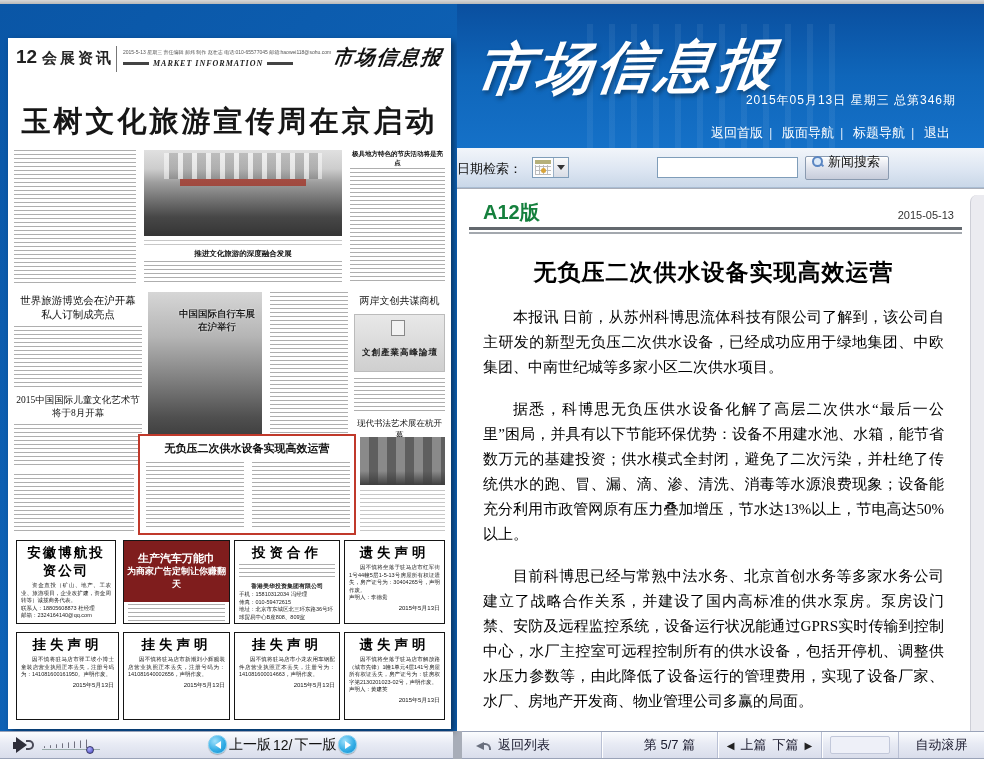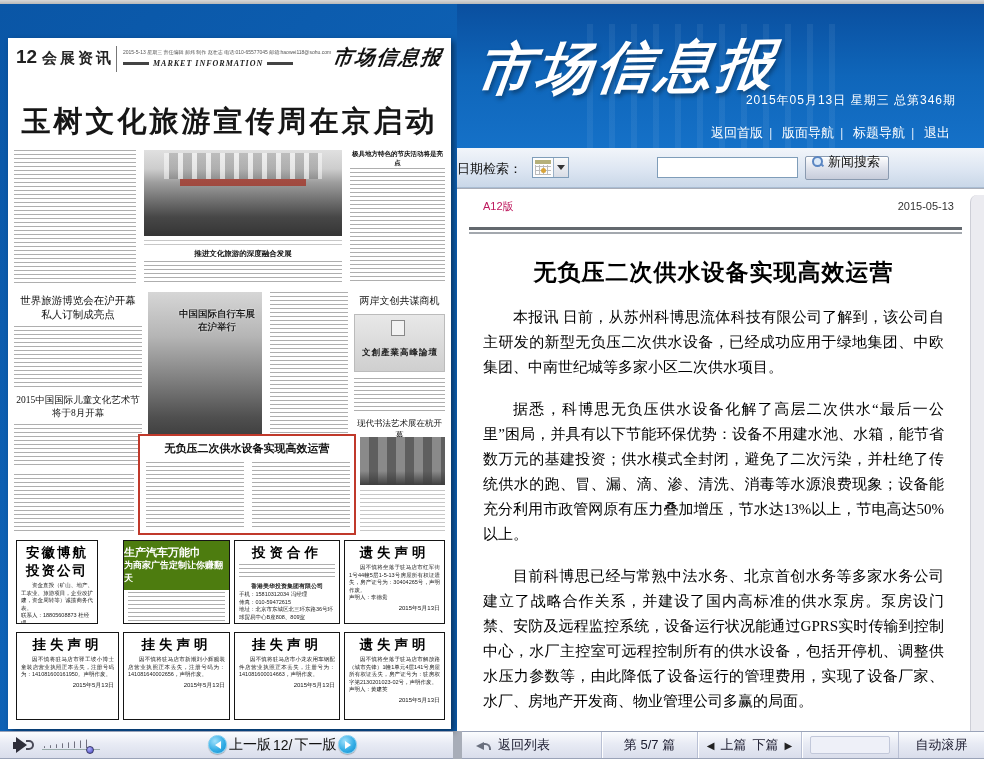--- a/index.html
+++ b/index.html
@@ -45,37 +45,37 @@
             background:linear-gradient(#fdfdfd,#d9dde8 60%,#c7ccda); border:1px solid #8a9ab0; border-radius:2px;
             font-size:13px; color:#111; cursor:pointer; box-shadow:0 1px 0 rgba(255,255,255,.8) inset; }
   .mag-icon { position:relative; width:12px; height:12px; margin-right:4px; }
   .mag-icon::before { content:""; position:absolute; left:0; top:0; width:7px; height:7px; border:2px solid #5b86c2; border-radius:50%; background:#dce9f7; }
   .mag-icon::after { content:""; position:absolute; left:8px; top:8px; width:4px; height:2px; background:#5b86c2; transform:rotate(45deg); }
 
   
   .content { position:absolute; left:0; top:185px; width:527px; height:542px; background:#fff; overflow:hidden; }
   .right-strip { position:absolute; right:0; top:6px; width:14px; height:536px; background:#ebebf0; border-left:1px solid #cdced6; border-top-left-radius:7px; }
   .content-head { position:absolute; left:26px; right:30px; top:10px; display:flex; justify-content:space-between; align-items:baseline; }
-  .page-label { font-size:11px; font-weight:normal; color:#be185d; }
+  .page-label { font-size:20px; font-weight:bold; color:#15803d; }
   .content-date { font-size:11px; color:#333; }
   .double-rule { position:absolute; left:12px; right:22px; top:38px; }
   .double-rule .r1 { height:3px; background:#63686e; }
   .double-rule .r2 { height:2px; background:#a3a8ae; margin-top:2px; }
   .a-body { position:absolute; left:26px; right:40px; top:52px; font-family:"Liberation Serif", serif; color:#000; }
   .a-title { text-align:center; font-size:23px; font-weight:bold; letter-spacing:1px; margin:16px 0 8px 0; font-family:"Liberation Sans", sans-serif; }
   .a-p { font-size:15px; line-height:25px; text-indent:2em; text-align:justify; margin-top:17px; }
 
   
   .bar { position:absolute; top:731px; height:28px; background:linear-gradient(180deg,#fbfcfe 0%,#e8ebf4 45%,#d9ddeb 100%);
          border:1px solid #9aa3b8; border-left:none; border-right:none; }
   .bar-left { left:0; width:453px; }
   .bar-right { left:462px; width:522px; display:flex; align-items:stretch; font-size:13px; color:#1a1a2e; }
   .seg { display:flex; align-items:center; justify-content:center; border-right:1px solid #b9c0d4; box-shadow:1px 0 0 #fff; cursor:pointer; }
   .seg-back { width:140px; justify-content:flex-start; padding-left:14px; }
-  .seg-pos { width:96px; cursor:default; }
+  .seg-pos { width:96px; cursor:default;margin-left:20px; }
   .seg-prevnext { width:104px; gap:6px; }
   .seg-empty { flex:1; margin:4px 8px; background:#eef0f8; border:1px solid #c2c8da; border-radius:2px; cursor:default; }
   .seg-auto { width:86px; border-right:none; border-left:1px solid #b9c0d4; }
   .back-arrow-icon { position:relative; width:14px; height:12px; margin-right:8px; }
   .back-arrow-icon::before { content:""; position:absolute; left:0; top:3px; border-right:8px solid #6a6f7e; border-top:4px solid transparent; border-bottom:4px solid transparent; }
   .back-arrow-icon::after { content:""; position:absolute; left:7px; top:4px; width:6px; height:5px; border:2px solid #6a6f7e; border-left:none; border-bottom:none; border-radius:0 6px 0 0; }
   .tri-glyph { font-size:10px; color:#222; }
 
   .vol-group { position:absolute; left:12px; top:4px; display:flex; align-items:center; gap:8px; }
   .spk-icon { position:relative; width:22px; height:18px; cursor:pointer; }
@@ -134,21 +134,21 @@
         background:repeating-linear-gradient(90deg,#8a8a8a 0 9px,#5f5f5f 9px 18px); }
   .np-photo-calli::after { content:""; position:absolute; left:0; bottom:0; width:100%; height:30%; background:linear-gradient(transparent,#3f3f3f); }
 
   .np-ad { position:absolute; border:1px solid #151515; background:#fff; padding:3px 4px; overflow:hidden; }
   .ad-title { text-align:center; font-weight:bold; font-size:13.5px; letter-spacing:2px; font-family:"Liberation Serif", serif; color:#000; }
   .ad-title.sp { letter-spacing:4px; }
   .ad-body { font-size:5.5px; line-height:7.5px; color:#222; text-align:justify; text-indent:2em; margin-top:2px; }
   .ad-line { font-size:5.5px; line-height:7.5px; color:#222; }
   .ad-company { font-size:6px; font-weight:bold; text-align:center; margin-top:2px; }
   .ad-date { font-size:6px; text-align:right; margin-top:2px; color:#111; }
-  .ad2-head { background:#4d7c0f; color:#fff; text-align:left; font-weight:bold; font-size:11px; line-height:13px; padding:5px 0; margin:-3px -4px 2px -4px; }
+  .ad2-head { background:#7f1d1d; color:#fff; text-align:center; font-weight:bold; font-size:11px; line-height:13px; padding:11px 0; margin:-3px -4px 2px -4px; }
   .ad2-head .l2 { font-size:9px; }
 </style>
 </head>
 <body>
 
 <div class="screen">
   <div class="top-strip"></div>
 
   <div class="left-region">
     <div class="newspaper">
@@ -206,21 +206,21 @@
 
       <div class="np-abs simtext" style="left:6px; top:436px; width:120px; height:60px;"></div>
       <div class="np-abs np-redbox">
         <div class="np-redbox-title">无负压二次供水设备实现高效运营</div>
         <div class="simtext" style="position:absolute; left:6px; top:26px; width:98px; height:66px;"></div>
         <div class="simtext" style="position:absolute; left:112px; top:26px; width:98px; height:66px;"></div>
       </div>
       <div class="np-abs np-photo-calli"></div>
       <div class="np-abs simtext lt" style="left:352px; top:452px; width:85px; height:44px;"></div>
 
-      <div class="np-ad" style="left:8px; top:502px; width:82px; height:84px;">
+      <div class="np-ad" style="left:8px; top:502px; width:100px; height:84px;">
         <div class="ad-title">安徽博航投资公司</div>
         <div class="ad-body">资金直投（矿山、地产、工农业、旅游项目，企业改扩建，资金周转等）诚揽商务代表。</div>
         <div class="ad-line">联系人：18805608873 杜经理</div>
         <div class="ad-line">邮箱：2324164140@qq.com</div>
       </div>
       <div class="np-ad" style="left:115px; top:502px; width:107px; height:84px;">
         <div class="ad2-head">
           <div>生产汽车万能巾</div>
           <div class="l2">为商家广告定制让你赚翻天</div>
         </div>

